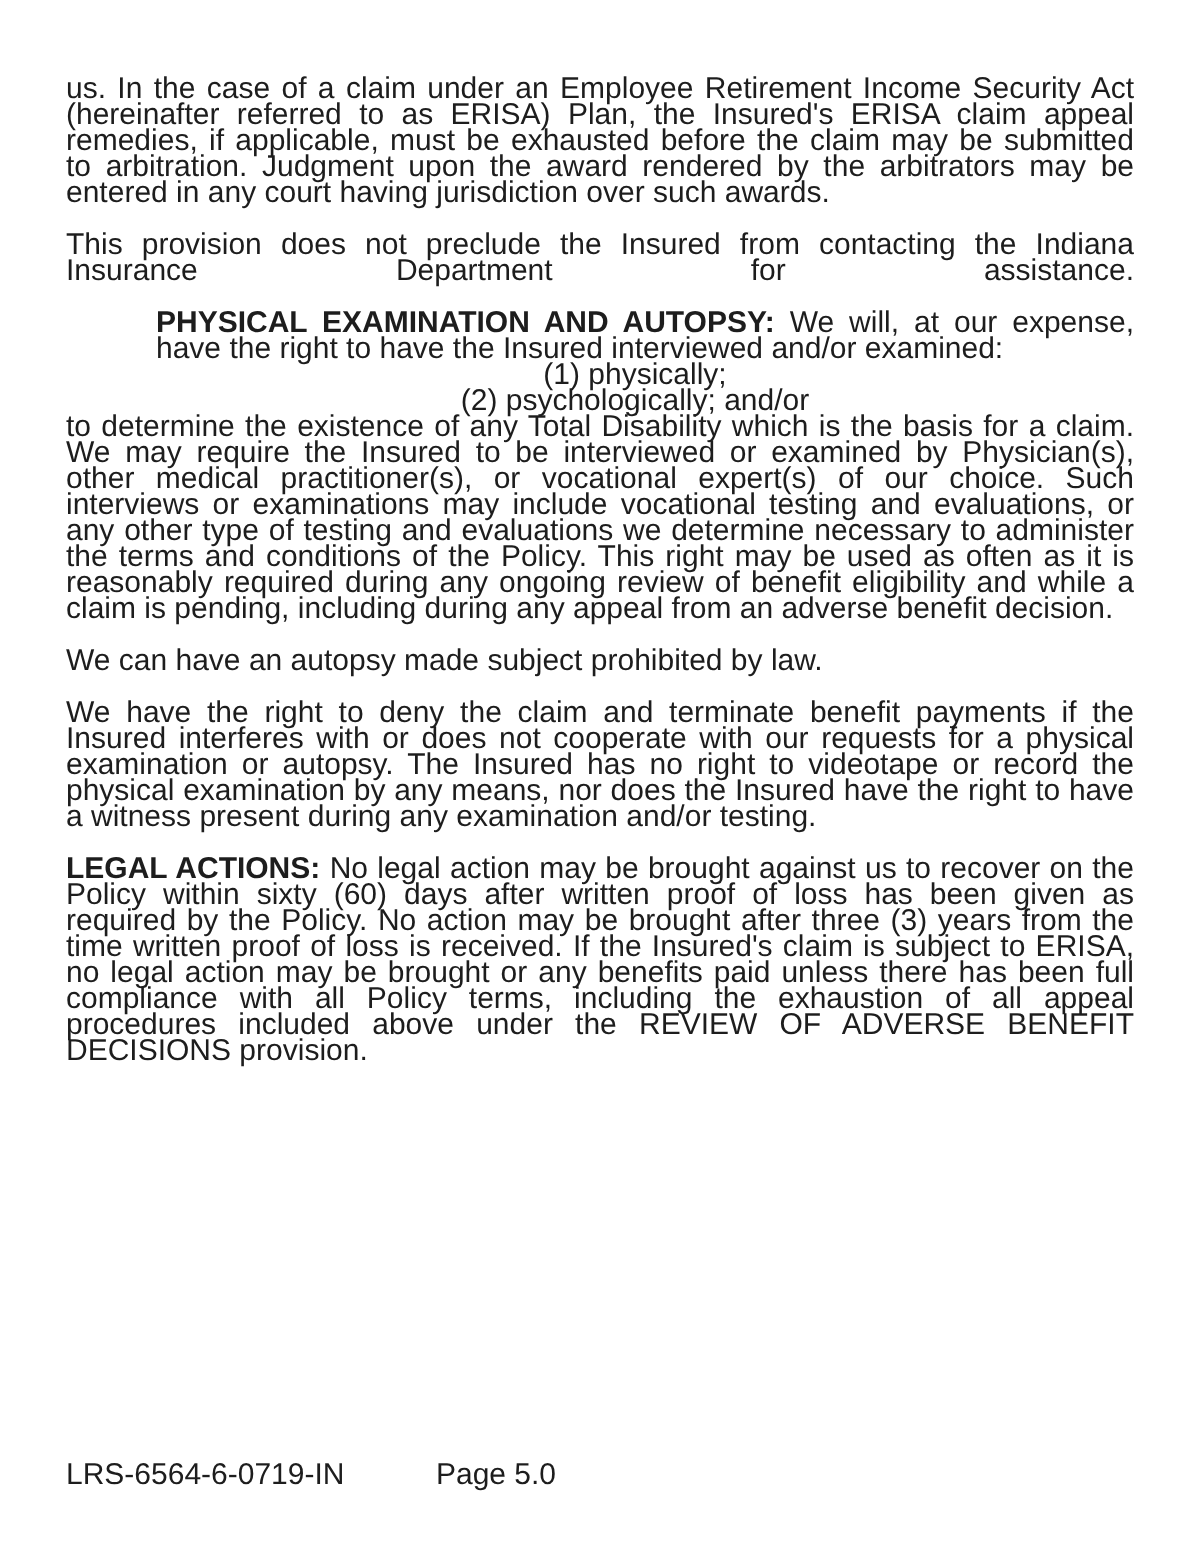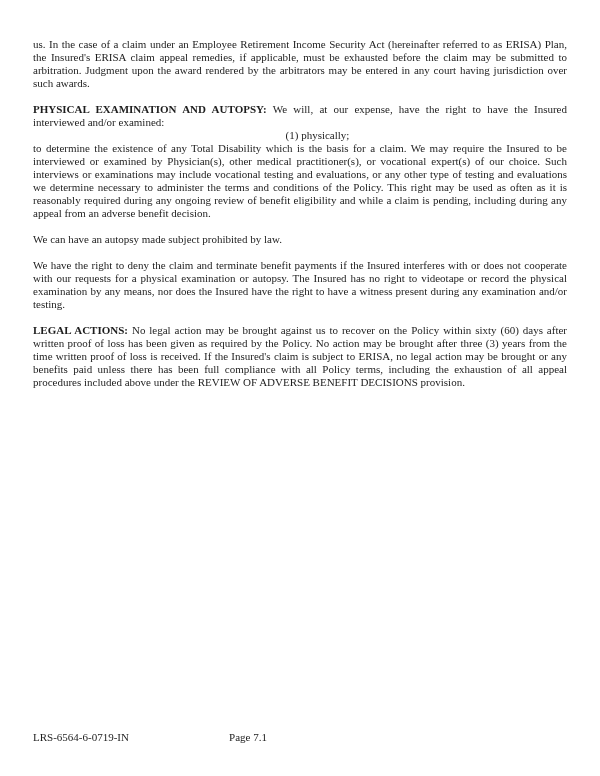--- a/index.html
+++ b/index.html
@@ -5,41 +5,42 @@
   html, body {
     margin: 0;
     padding: 0;
     background: #ffffff;
   }
   .page {
     position: relative;
     width: 600px;
     height: 776px;
     background: #ffffff;
-    font-family: Liberation Serif, serif;
-    font-size: 11px;
+    font-family: Liberation Sans, sans-serif;
+    font-size: 15px;
     line-height: 13px;
     color: #1d1d1d;
     overflow: hidden;
   }
   .content {
     position: absolute;
     top: 38px;
     left: 33px;
     width: 534px;
   }
   .para {
     margin: 0 0 13px 0;
     text-align: justify;
   }
   .para.justify-last {
     text-align-last: justify;
   }
   .section-gap {
     margin-top: 13px; 
+    margin-left: 45px;
   }
   .no-bottom {
     margin-bottom: 0;
   }
   .lead {
     font-weight: bold;
   }
   .num-list {
     margin: 0 0 0 35px;
     text-align: center;
@@ -68,34 +69,36 @@
 </style>
 </head>
 <body>
 
 <div class="page">
   <div class="content">
 
     <p class="para">us.  In the case of a claim under an Employee Retirement Income Security Act (hereinafter referred to as ERISA) Plan, the Insured's ERISA claim appeal remedies, if applicable, must be exhausted before the claim may be submitted to arbitration. Judgment upon the award rendered by the arbitrators may be entered in any court having jurisdiction over such awards.</p>
 
 
+    <p class="para justify-last">This provision does not preclude the Insured from contacting the Indiana Insurance Department for assistance.</p>
 
     <p class="para section-gap no-bottom"><span class="lead">PHYSICAL EXAMINATION AND AUTOPSY:</span> <span>We will, at our expense, have the right to have the Insured interviewed and/or examined:</span></p>
 
     <div class="num-list">
       <div class="li">(1) physically;</div>
+      <div class="li">(2) psychologically; and/or</div>
     </div>
 
     <p class="para">to determine the existence of any Total Disability which is the basis for a claim. We may require the Insured to be interviewed or examined by Physician(s), other medical practitioner(s), or vocational expert(s) of our choice. Such interviews or examinations may include vocational testing and evaluations, or any other type of testing and evaluations we determine necessary to administer the terms and conditions of the Policy. This right may be used as often as it is reasonably required during any ongoing review of benefit eligibility and while a claim is pending, including during any appeal from an adverse benefit decision.</p>
 
     <p class="para">We can have an autopsy made subject prohibited by law.</p>
 
     <p class="para">We have the right to deny the claim and terminate benefit payments if the Insured interferes with or does not cooperate with our requests for a physical examination or autopsy. The Insured has no right to videotape or record the physical examination by any means, nor does the Insured have the right to have a witness present during any examination and/or testing.</p>
 
     <p class="para"><span class="lead">LEGAL ACTIONS:</span> <span>No legal action may be brought against us to recover on the Policy within sixty (60) days after written proof of loss has been given as required by the Policy. No action may be brought after three (3) years from the time written proof of loss is received. If the Insured's claim is subject to ERISA, no legal action may be brought or any benefits paid unless there has been full compliance with all Policy terms, including the exhaustion of all appeal procedures included above under the REVIEW OF ADVERSE BENEFIT DECISIONS provision.</span></p>
 
   </div>
 
   <div class="footer">
     <span class="form-number">LRS-6564-6-0719-IN</span>
-    <span class="page-number">Page 7.1</span>
+    <span class="page-number">Page 5.0</span>
   </div>
 </div>
 
 </body></html>

